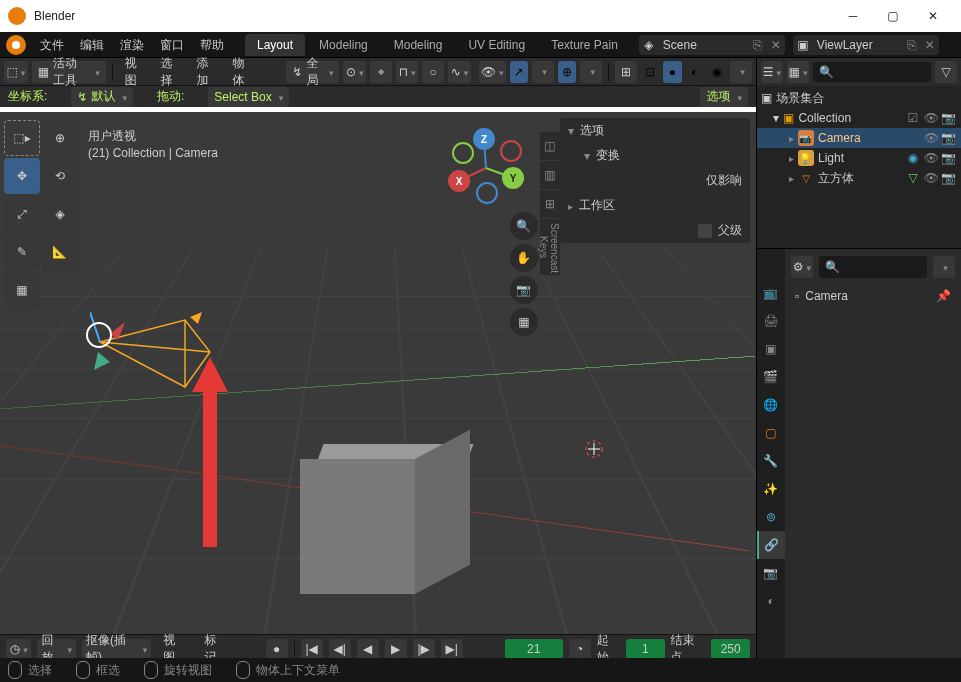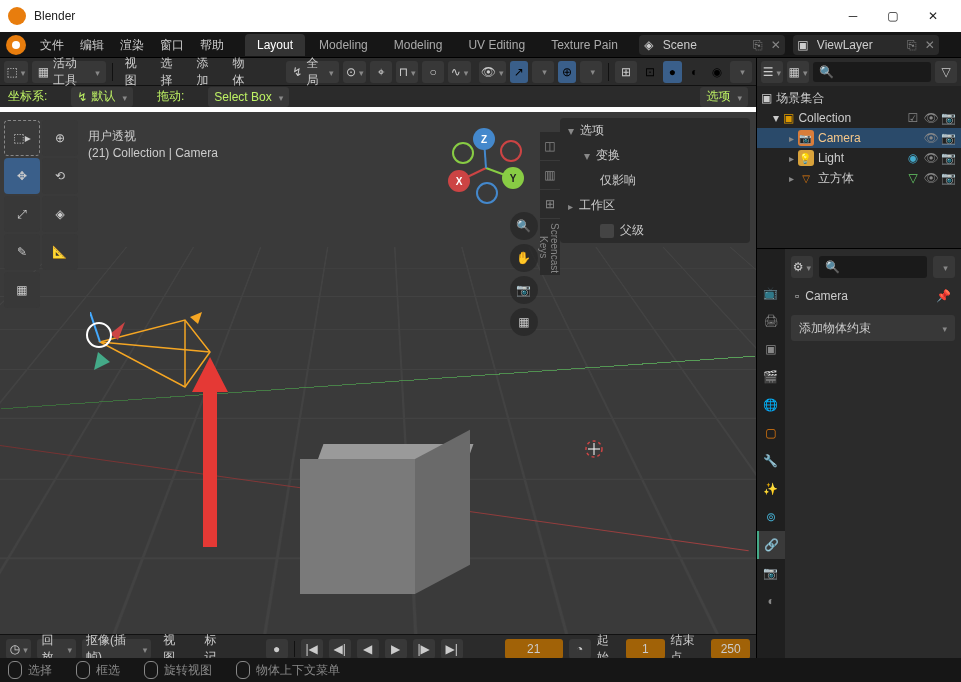--- a/index.html
+++ b/index.html
@@ -82,36 +82,36 @@
 
 
 .nav-gizmo { position:absolute; right:230px; top:16px; width:80px; height:80px; }
 .nav-gizmo .ball { position:absolute; width:22px; height:22px; border-radius:50%; display:flex; align-items:center; justify-content:center; font-size:10px; font-weight:bold; cursor:pointer; }
 
 
 .right-panel { position:absolute; right:6px; top:6px; width:190px; background:#2b2b2b; border-radius:4px; color:#ccc; font-size:11px; }
 .right-panel .row { display:flex; align-items:center; padding:4px 8px; gap:6px; cursor:pointer; }
 .right-panel .row .chev { color:#888; }
 .right-panel .indent { padding-left:24px; }
-.right-panel .indent2 { padding-left:40px; }
+.right-panel .indent2 { padding-left:40px;justify-content:flex-end; }
 .right-panel .checkbox { width:14px; height:14px; background:#444; border-radius:2px; }
 
 
 .side-tabs { position:absolute; right:196px; top:20px; display:flex; flex-direction:column; gap:0; }
 .side-tabs .vtab { width:20px; height:56px; background:#2b2b2b; writing-mode:vertical-rl; text-align:center; font-size:10px; color:#888; padding:4px 0; cursor:pointer; }
 .side-tabs .icon-tab { width:20px; height:28px; background:#2b2b2b; display:flex; align-items:center; justify-content:center; color:#888; cursor:pointer; margin-bottom:1px; }
 
 
 .vp-nav-btns { position:absolute; right:218px; top:100px; display:flex; flex-direction:column; gap:4px; }
 .vp-nav-btns .nbtn { width:28px; height:28px; background:rgba(40,40,40,0.8); border-radius:50%; display:flex; align-items:center; justify-content:center; cursor:pointer; color:#ccc; }
 
 
 .timeline { height:28px; background:#2b2b2b; display:flex; align-items:center; padding:0 6px; gap:6px; color:#ccc; border-top:1px solid #111; }
 .timeline .tbtn { min-width:22px; height:20px; background:#383838; border-radius:3px; display:flex; align-items:center; justify-content:center; cursor:pointer; padding:0 4px; }
-.timeline .frame-input { width:60px; height:20px; background:#a16207; border-radius:3px; text-align:center; line-height:20px; }
+.timeline .frame-input { width:60px; height:20px; background:#15803d; border-radius:3px; text-align:center; line-height:20px; }
 .timeline-track { height:22px; background:#232323; position:relative; border-top:1px solid #111;}
 .timeline-track .marker { position:absolute; left:70px; top:0; width:36px; height:18px; background:#3a5f8a; border-radius:3px; }
 
 
 .statusbar { height:24px; background:#161616; display:flex; align-items:center; padding:0 8px; gap:24px; color:#888; position:absolute; bottom:0; left:0; right:0; }
 .statusbar .item { display:flex; align-items:center; gap:6px; }
 .statusbar .mouse-icon { width:14px; height:18px; border:1px solid #888; border-radius:6px; }
 
 
 .outliner { flex:0 0 190px; background:#232323; display:flex; flex-direction:column; }
@@ -477,24 +477,20 @@
             </div>
           <div class="hbtn" style="width:22px;height:22px;background:#383838;border-radius:3px;display:flex;align-items:center;justify-content:center">
               <span class="chev-down"></span>
             </div>
         </div>
         <div class="obj-name">
           <span>▫</span>
           <span>Camera</span>
           <span class="pin">📌</span>
         </div>
-        <div class="dropdown-full">
-          <span>添加物体约束</span>
-          <span class="chev-down"></span>
-        </div>
       </div>
     </div>
   </div>
 </div>
 
 <div class="statusbar">
   <div class="item">
       <div class="mouse-icon"></div>
       <span>选择</span>
     </div>

